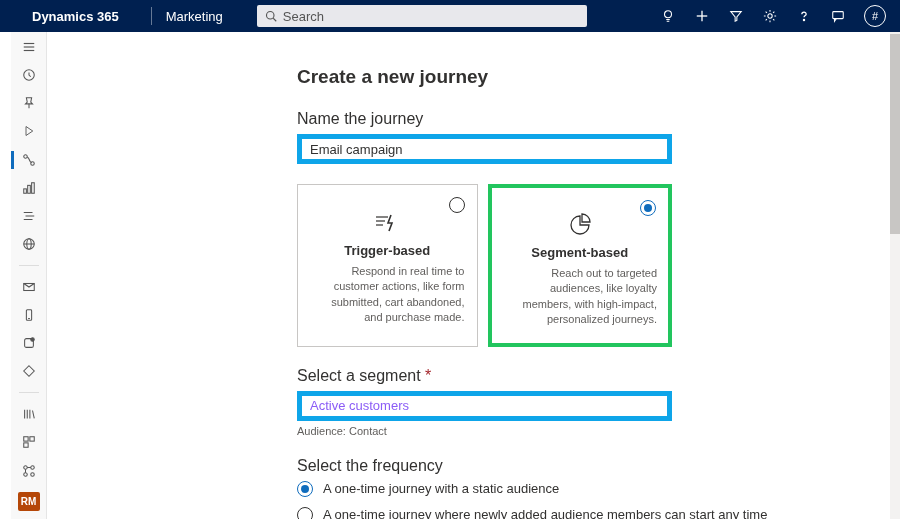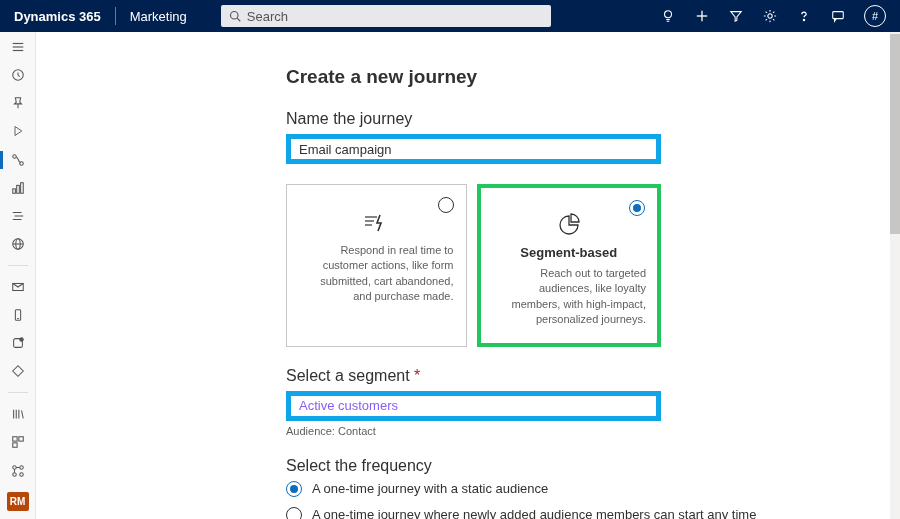--- a/index.html
+++ b/index.html
@@ -1,30 +1,30 @@
 <!DOCTYPE html>
 <html><head>
 <meta charset="utf-8">
 <style>
   * { box-sizing: border-box; margin: 0; padding: 0; font-family: "Segoe UI", Arial, sans-serif; }
   html, body { width: 900px; height: 519px; overflow: hidden; background: #fff; }
   .topbar { height: 32px; background: #002050; color: #fff; display: flex; align-items: center; font-size: 13px; }
-  .topbar .brand { padding: 0 14px; font-weight: 600; }
+  .topbar .brand { padding: 0 32px; font-weight: 600; }
   .topbar .divider { width: 1px; height: 18px; background: rgba(255,255,255,0.4); }
   .topbar .area { padding: 0 14px; }
   .topbar .search-wrap { margin-left: 20px; border-radius: 7px; }
   .topbar .search { width: 330px; height: 22px; background: #e8e8ec; border-radius: 2px; display: flex; align-items: center; padding: 0 8px; color: #555; }
   .topbar .search svg { margin-right: 6px; }
   .topbar .spacer { flex: 1; }
   .topbar .icons { display: flex; align-items: center; gap: 18px; padding-right: 14px; }
   .topbar .icons .ticon { width: 16px; height: 16px; display: flex; align-items: center; justify-content: center; cursor: pointer; }
   .topbar .avatar { width: 22px; height: 22px; border: 1px solid #fff; border-radius: 50%; display: flex; align-items: center; justify-content: center; font-size: 11px; cursor: pointer; }
 
   .main { display: flex; height: calc(519px - 32px); }
-  .sidenav { width: 36px; background: #f8f8f8; border-right: 1px solid #e5e5e5; display: flex; flex-direction: column; align-items: center; padding-top: 8px; gap: 14px; position: relative; }
+  .sidenav { width: 36px; background: #f8f8f8; border-right: 1px solid #e5e5e5; display: flex; flex-direction: column; align-items: center; padding-top: 8px; gap: 14px; position: relative; margin-left: 11px; }
   .sidenav .sicon { width: 16px; height: 16px; color: #555; display: flex; align-items: center; justify-content: center; cursor: pointer; }
   .sidenav .sicon.active::before { content: ""; position: absolute; left: 0; width: 3px; height: 18px; background: #0f6cbd; }
   .sidenav .rm { width: 22px; height: 22px; background: #b54708; color: #fff; font-size: 10px; font-weight: 600; display: flex; align-items: center; justify-content: center; border-radius: 2px; margin-top: auto; margin-bottom: 8px; cursor: pointer; }
 
   .content-scroll { flex: 1; overflow-y: auto; position: relative; }
   .content { width: 650px; margin-left: 210px; background: #fff; padding: 34px 0 40px 40px; }
   .content h1 { font-size: 19px; font-weight: 600; color: #323130; margin-bottom: 22px; }
   .label { font-size: 16px; color: #323130; margin-bottom: 6px; font-weight: 400; }
   .textinput { width: 375px; height: 30px; border: 5px solid #0ea5e9; padding: 0 8px; font-size: 13px; color: #323130; }
   .textinput.blue { color: #8b5cf6; }
@@ -234,20 +234,21 @@
           <div class="card">
             <div class="radio"></div>
             <div class="cicon">
               <svg width="26" height="24" viewBox="0 0 26 24" fill="none" stroke="#323130" stroke-width="1.2">
                   <line x1="2" y1="6" x2="14" y2="6"></line>
                   <line x1="2" y1="10" x2="11" y2="10"></line>
                   <line x1="2" y1="14" x2="9" y2="14"></line>
                   <path d="M17 4l-3 8h4l-3 8" stroke-width="1.6"></path>
                 </svg>
             </div>
+            <div class="ctitle">Trigger-based</div>
             <div class="cdesc">Respond in real time to customer actions, like form submitted, cart abandoned, and purchase made.</div>
           </div>
           <div class="card selected">
             <div class="radio"></div>
             <div class="cicon">
               <svg width="24" height="24" viewBox="0 0 24 24" fill="none" stroke="#323130" stroke-width="1.3">
                   <path d="M12 3a9 9 0 109 9h-9V3z"></path>
                   <path d="M14 1v8h8a8 8 0 00-8-8z"></path>
                 </svg>
             </div>

